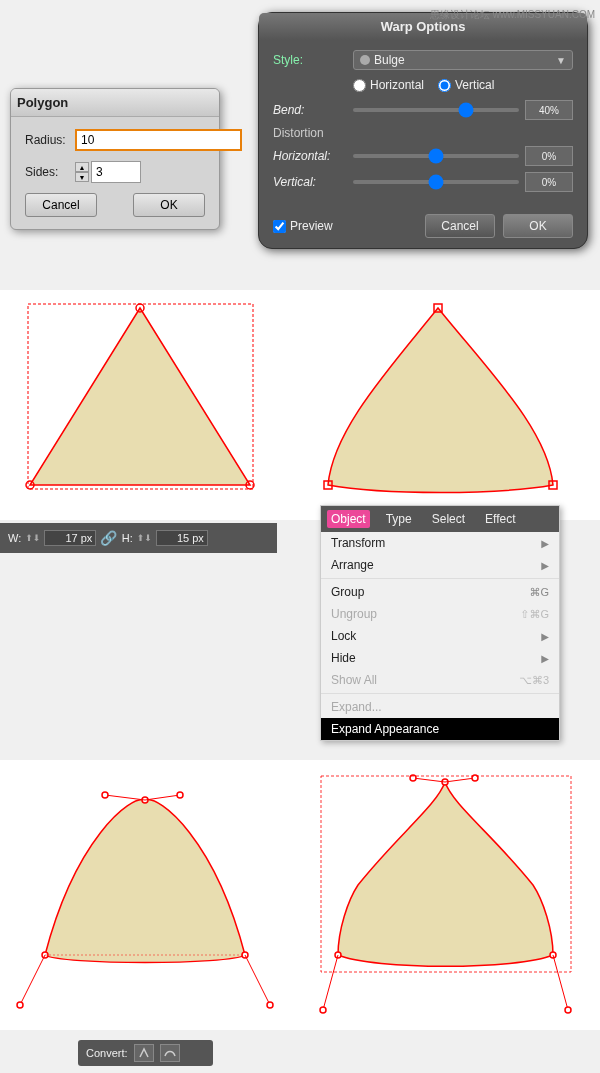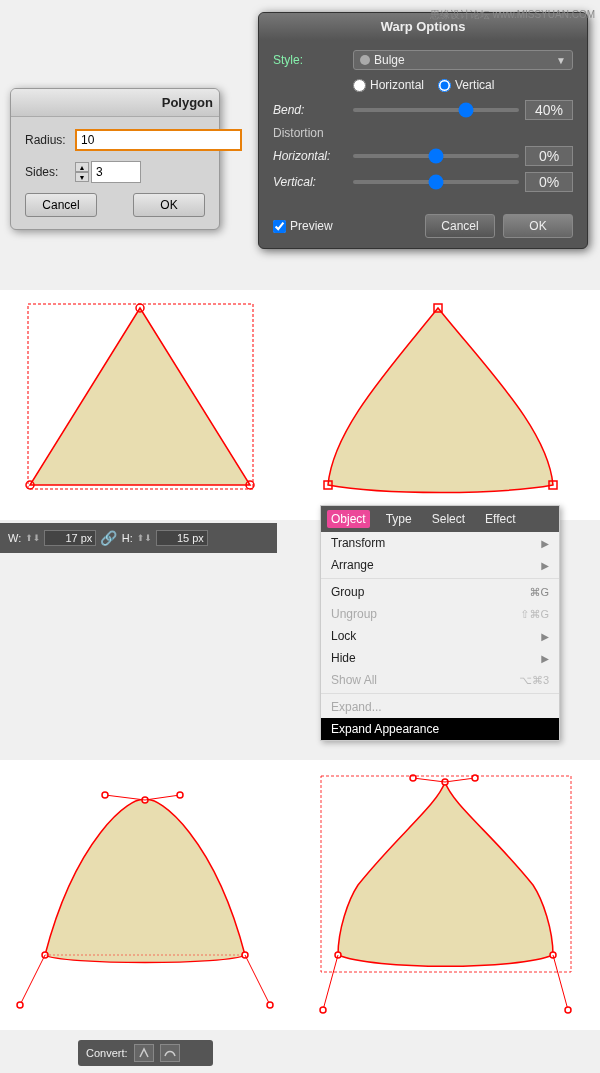--- a/index.html
+++ b/index.html
@@ -30,21 +30,21 @@
       left: 10px;
       width: 210px;
       background: #d4d4d4;
       border: 1px solid #999;
       border-radius: 6px;
       box-shadow: 2px 2px 8px rgba(0,0,0,0.4);
       z-index: 50;
     }
     .polygon-dialog .title-bar {
       background: linear-gradient(to bottom, #e8e8e8, #c8c8c8);
-      text-align: right;
+      text-align: left;
       padding: 6px;
       font-size: 13px;
       font-weight: bold;
       color: #222;
       border-radius: 5px 5px 0 0;
       border-bottom: 1px solid #aaa;
     }
     .polygon-dialog .body {
       padding: 12px 14px;
     }
@@ -113,21 +113,21 @@
     }
 
     
     .warp-dialog {
       position: absolute;
       top: 12px;
       left: 258px;
       width: 330px;
       background: #555;
       border: 1px solid #333;
-      border-radius: 6px;
+      border-radius: 14px;
       box-shadow: 2px 2px 10px rgba(0,0,0,0.6);
       z-index: 50;
     }
     .warp-dialog .title-bar {
       background: linear-gradient(to bottom, #777, #555);
       text-align: center;
       padding: 6px;
       font-size: 13px;
       font-weight: bold;
       color: #eee;
@@ -201,21 +201,21 @@
       appearance: none;
       cursor: pointer;
     }
     .warp-value-box {
       width: 48px;
       height: 20px;
       background: #666;
       border: 1px solid #888;
       color: #eee;
       text-align: center;
-      font-size: 14px;
+      font-size: 10px;
       margin-left: 6px;
       padding: 2px;
     }
     .distortion-label {
       color: #ccc;
       font-size: 12px;
       margin-bottom: 6px;
     }
     .warp-footer {
       display: flex;

